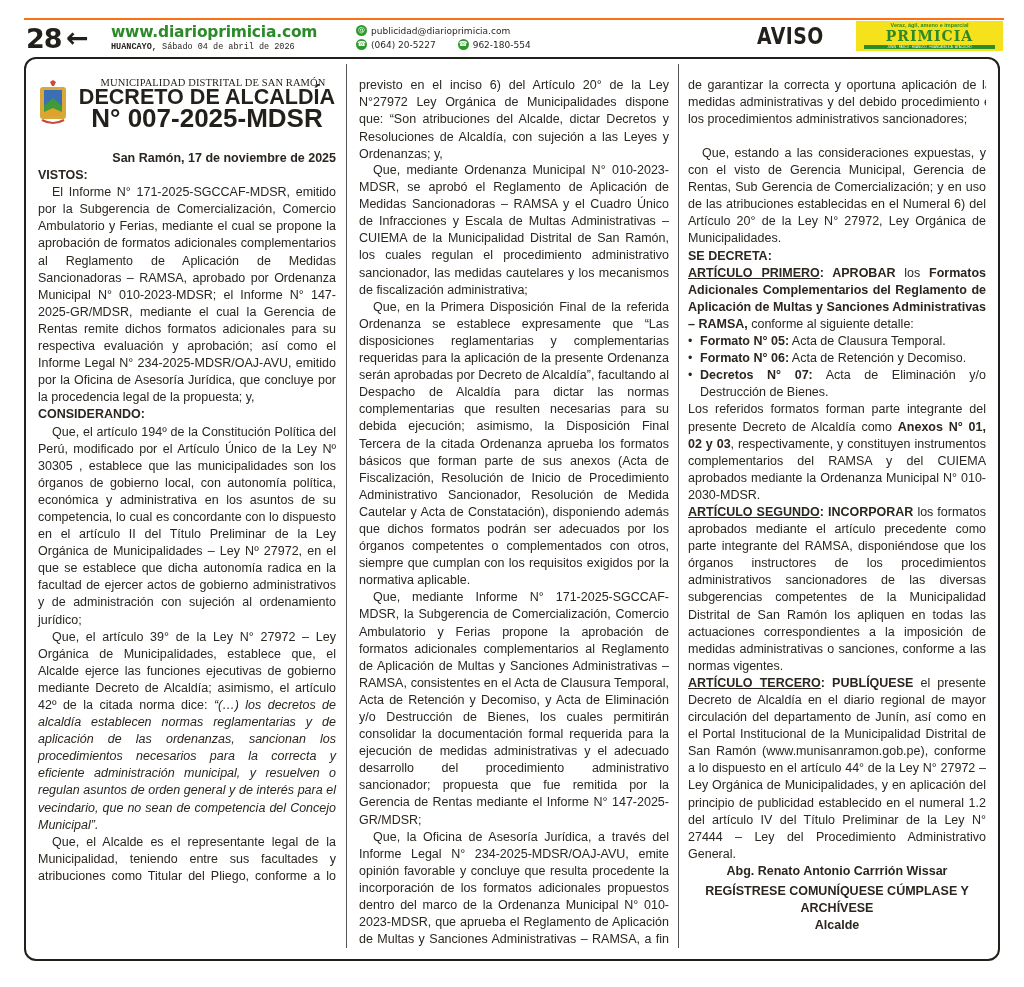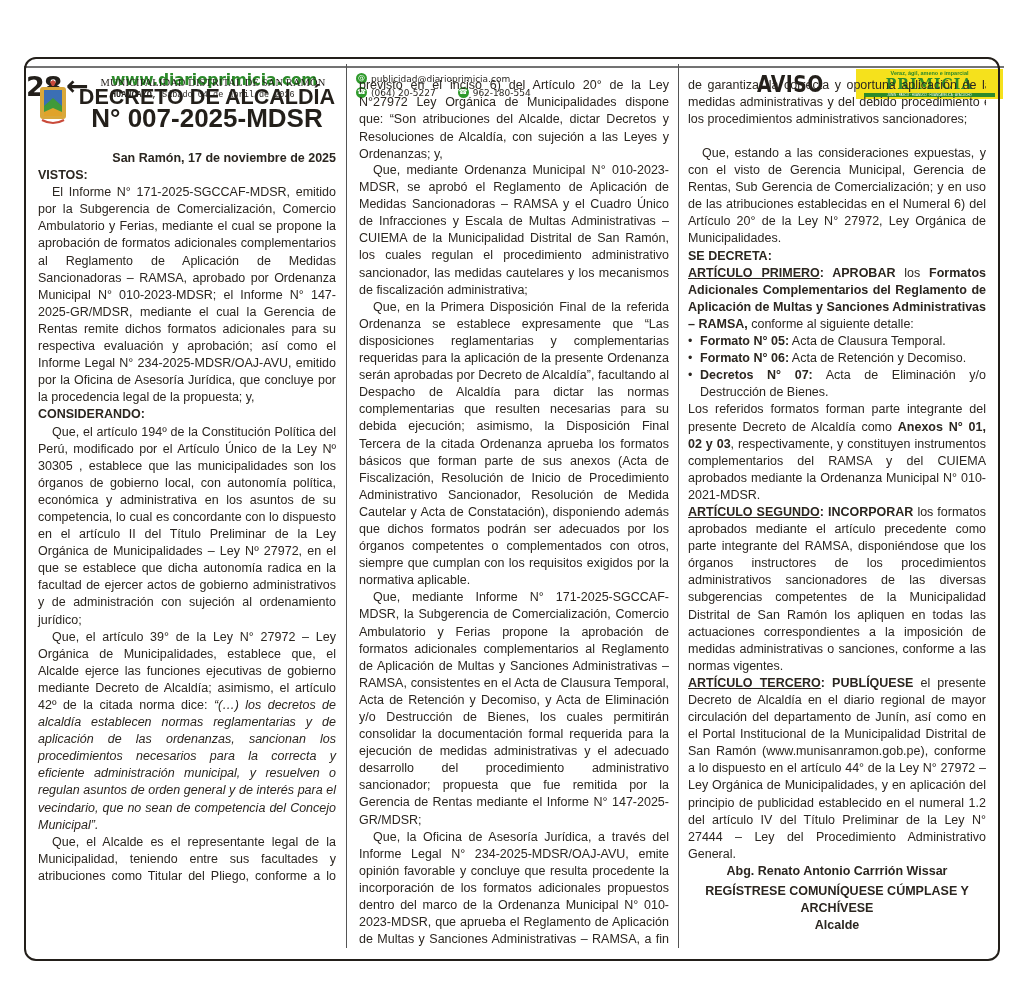--- a/index.html
+++ b/index.html
@@ -1,20 +1,20 @@
 <!DOCTYPE html>
 <html><head>
 <meta charset="utf-8">
 <style>
   * { box-sizing: border-box; margin: 0; padding: 0; }
   html, body { width: 1024px; height: 987px; background: #ffffff; overflow: hidden; }
   body { position: relative; font-family: "Liberation Sans", sans-serif; color: #231f1a; }
 
   
-  .header { position: absolute; left: 24px; top: 18px; width: 980px; height: 36px; border-top: 2px solid #737373; margin-top: 48px; }
+  .header { position: absolute; left: 24px; top: 18px; width: 980px; height: 36px; border-top: 2px solid #f97316; }
   .page-num { position: absolute; left: 2px; top: 3px; font-family: "DejaVu Sans", sans-serif; font-weight: bold; font-size: 27px; letter-spacing: -1px; color: #231f1a; }
   .arrow-icon { position: absolute; left: 42px; top: 2px; font-family: "DejaVu Sans", sans-serif; font-weight: bold; font-size: 27px; color: #231f1a; }
   .site { position: absolute; left: 87px; top: 3px; font-family: "DejaVu Sans", sans-serif; font-weight: bold; font-size: 15.5px; color: #2c8a2a; letter-spacing: -0.2px; }
   .dateline { position: absolute; left: 87px; top: 22px; font-family: Liberation Mono, monospace; font-size: 8.5px; color: #231f1a; }
   .dateline b { font-weight: bold; }
   .contact { position: absolute; left: 332px; font-family: "DejaVu Sans", sans-serif; font-size: 9px; color: #231f1a; display: flex; align-items: center; gap: 4px; }
   .contact.c1 { top: 5px; }
   .contact.c2 { top: 19px; }
   .ico { display: inline-block; width: 11px; height: 11px; border-radius: 50%; background: #2f9a2c; color: #fff; font-size: 7px; line-height: 11px; text-align: center; }
   .gap { width: 14px; display: inline-block; }
@@ -126,21 +126,21 @@
   <p class="sec">SE DECRETA:</p>
 
   <p class="noindent">
     <span class="bold u">ARTÍCULO PRIMERO</span><span class="bold">: </span><span class="bold">APROBAR</span><span> los </span><span class="bold">Formatos Adicionales Complementarios del Reglamento de Aplicación de Multas y Sanciones Administrativas – RAMSA,</span><span> conforme al siguiente detalle:</span>
   </p>
   <ul class="formats">
     <li><span class="bold">Formato N° 05:</span><span> Acta de Clausura Temporal.</span></li>
     <li><span class="bold">Formato N° 06:</span><span> Acta de Retención y Decomiso.</span></li>
     <li style="text-align:justify;"><span class="bold">Decretos N° 07:</span><span> Acta de Eliminación y/o Destrucción de Bienes.</span></li>
   </ul>
-  <p class="noindent"><span>Los referidos formatos forman parte integrante del presente Decreto de Alcaldía como </span><span class="bold">Anexos N° 01, 02 y 03</span><span>, respectivamente, y constituyen instrumentos complementarios del RAMSA y del CUIEMA aprobados mediante la Ordenanza Municipal N° 010-2021-MDSR.</span></p>
+  <p class="noindent"><span>Los referidos formatos forman parte integrante del presente Decreto de Alcaldía como </span><span class="bold">Anexos N° 01, 02 y 03</span><span>, respectivamente, y constituyen instrumentos complementarios del RAMSA y del CUIEMA aprobados mediante la Ordenanza Municipal N° 010-2030-MDSR.</span></p>
 
   <p class="noindent"><span class="bold u">ARTÍCULO SEGUNDO</span><span class="bold">: </span><span class="bold">INCORPORAR</span><span> los formatos aprobados mediante el artículo precedente como parte integrante del RAMSA, disponiéndose que los órganos instructores de los procedimientos administrativos sancionadores de las diversas subgerencias competentes de la Municipalidad Distrital de San Ramón los apliquen en todas las actuaciones correspondientes a la imposición de medidas administrativas o sanciones, conforme a las normas vigentes.</span></p>
 
   <p class="noindent"><span class="bold u">ARTÍCULO TERCERO</span><span class="bold">: </span><span class="bold">PUBLÍQUESE</span><span> el presente Decreto de Alcaldía en el diario regional de mayor circulación del departamento de Junín, así como en el Portal Institucional de la Municipalidad Distrital de San Ramón (www.munisanramon.gob.pe), conforme a lo dispuesto en el artículo 44° de la Ley N° 27972 – Ley Orgánica de Municipalidades, y en aplicación del principio de publicidad establecido en el numeral 1.2 del artículo IV del Título Preliminar de la Ley N° 27444 – Ley del Procedimiento Administrativo General.</span></p>
 
   <p class="center">Abg. Renato Antonio Carrrión Wissar</p>
   <p class="center" style="margin-top:3px; padding:0 14px;">REGÍSTRESE COMUNÍQUESE CÚMPLASE Y ARCHÍVESE</p>
   <p class="center">Alcalde</p>
 </div>
 

